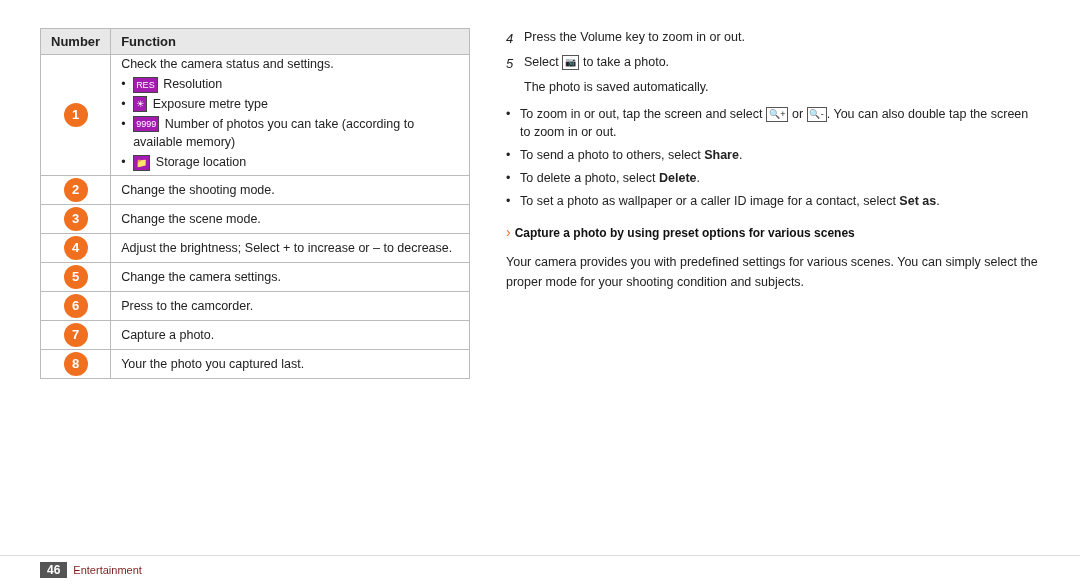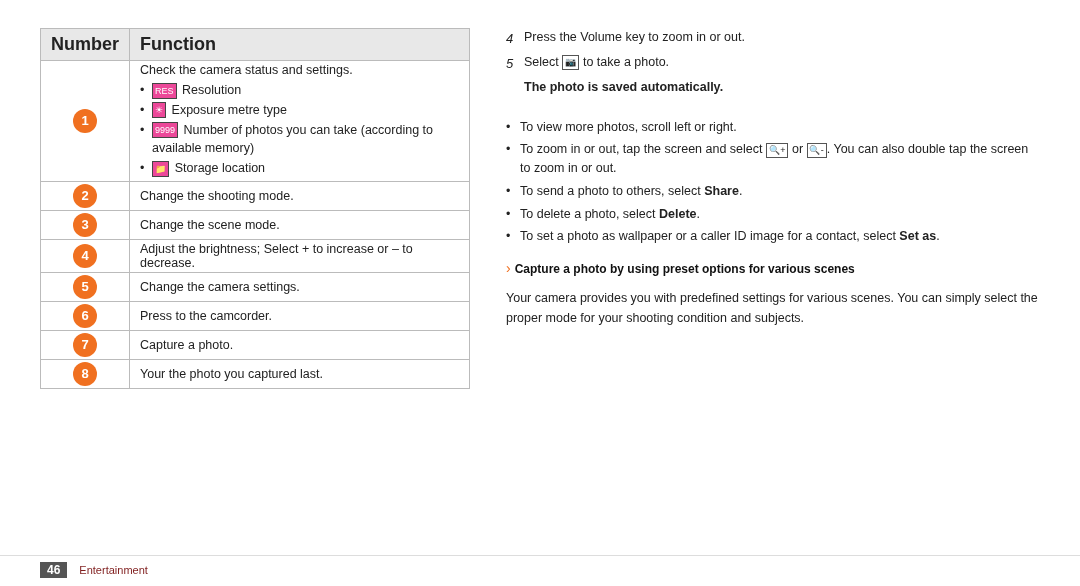--- a/index.html
+++ b/index.html
@@ -29,21 +29,21 @@
       width: 100%;
       border-collapse: collapse;
       font-size: 12.5px;
     }
     table th {
       background: #e8e8e8;
       border: 1px solid #bbb;
       padding: 5px 10px;
       text-align: left;
       font-weight: bold;
-      font-size: 18px;
+      font-size: 13px;
     }
     table td {
       border: 1px solid #bbb;
       padding: 2px 10px;
       vertical-align: middle;
     }
     table td:first-child {
       text-align: center;
       width: 70px;
     }
@@ -71,21 +71,21 @@
       line-height: 1.5;
     }
     .func-cell ul li::before {
       content: '•';
       position: absolute;
       left: 0;
     }
     .icon-box {
       display: inline-block;
       border: 1px solid #444;
-      background: #ec4899;
+      background: #a21caf;
       color: #fff;
       font-size: 9px;
       padding: 0 2px;
       vertical-align: middle;
       line-height: 14px;
       margin-right: 2px;
     }
 
     
     .right-col {
@@ -145,21 +145,21 @@
       font-size: 12.5px;
       line-height: 1.6;
       color: #222;
     }
 
     
     .footer {
       padding: 6px 28px 8px 40px;
       display: flex;
       align-items: center;
-      gap: 12px;
+      gap: 6px;
       border-top: 1px solid #ddd;
     }
     .page-num-box {
       background: #555;
       color: #fff;
       font-size: 12px;
       padding: 1px 7px;
       font-weight: bold;
     }
     .footer-section {
@@ -276,27 +276,26 @@
       <span class="step-num"><em>4</em></span>
       <span class="step-text">Press the Volume key to zoom in or out.</span>
     </div>
 
     <div class="step-line">
       <span class="step-num"><em>5</em></span>
       <span class="step-text">
         Select <span class="inline-icon">📷</span> to take a photo.
       </span>
     </div>
-    <div class="step-line" style="margin-left:18px; margin-bottom:20px;font-weight:bold;">
+    <div class="step-line" style="margin-left:18px; margin-bottom:7px;">
       <span>The photo is saved automatically.</span>
     </div>
 
 
     <ul class="bullet-list">
-      <li>To view more photos, scroll left or right.</li>
       <li>To zoom in or out, tap the screen and select <span class="inline-icon">🔍+</span> or <span class="inline-icon">🔍-</span>. You can also double tap the screen to zoom in or out.</li>
       <li>To send a photo to others, select <strong>Share</strong>.</li>
       <li>To delete a photo, select <strong>Delete</strong>.</li>
       <li>To set a photo as wallpaper or a caller ID image for a contact, select <strong>Set as</strong>.</li>
     </ul>
 
     <div class="section-heading">
       <span class="chevron">›</span><h2>Capture a photo by using preset options for various scenes</h2>
     </div>
     <p class="section-desc">Your camera provides you with predefined settings for various scenes. You can simply select the proper mode for your shooting condition and subjects.</p>

